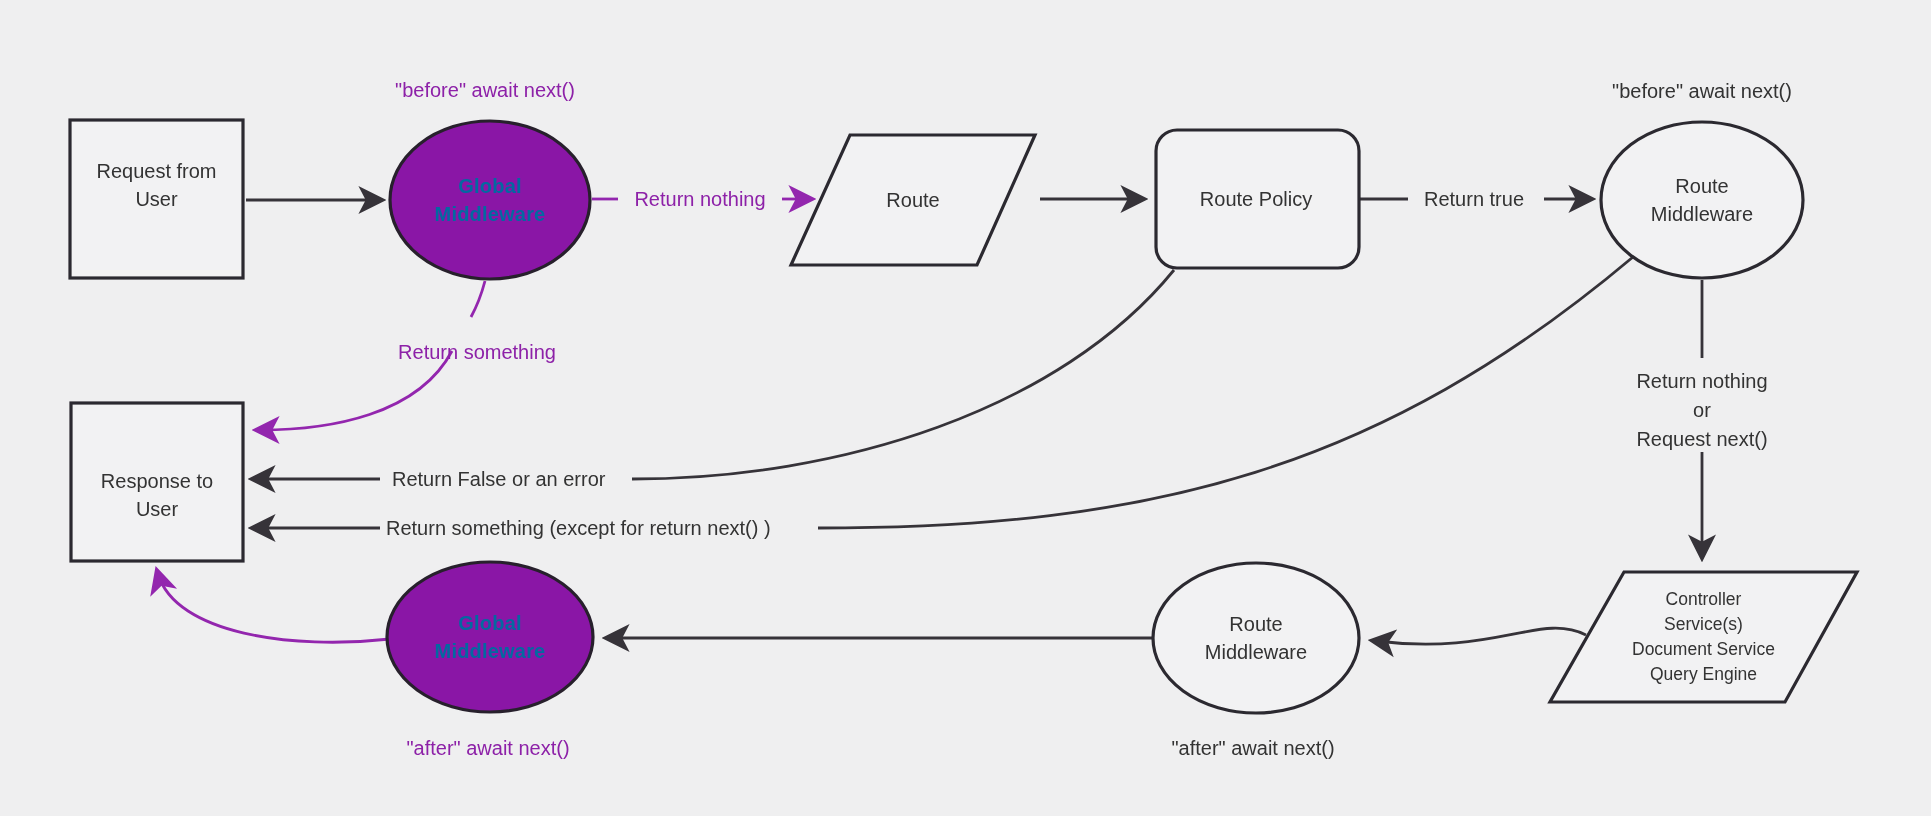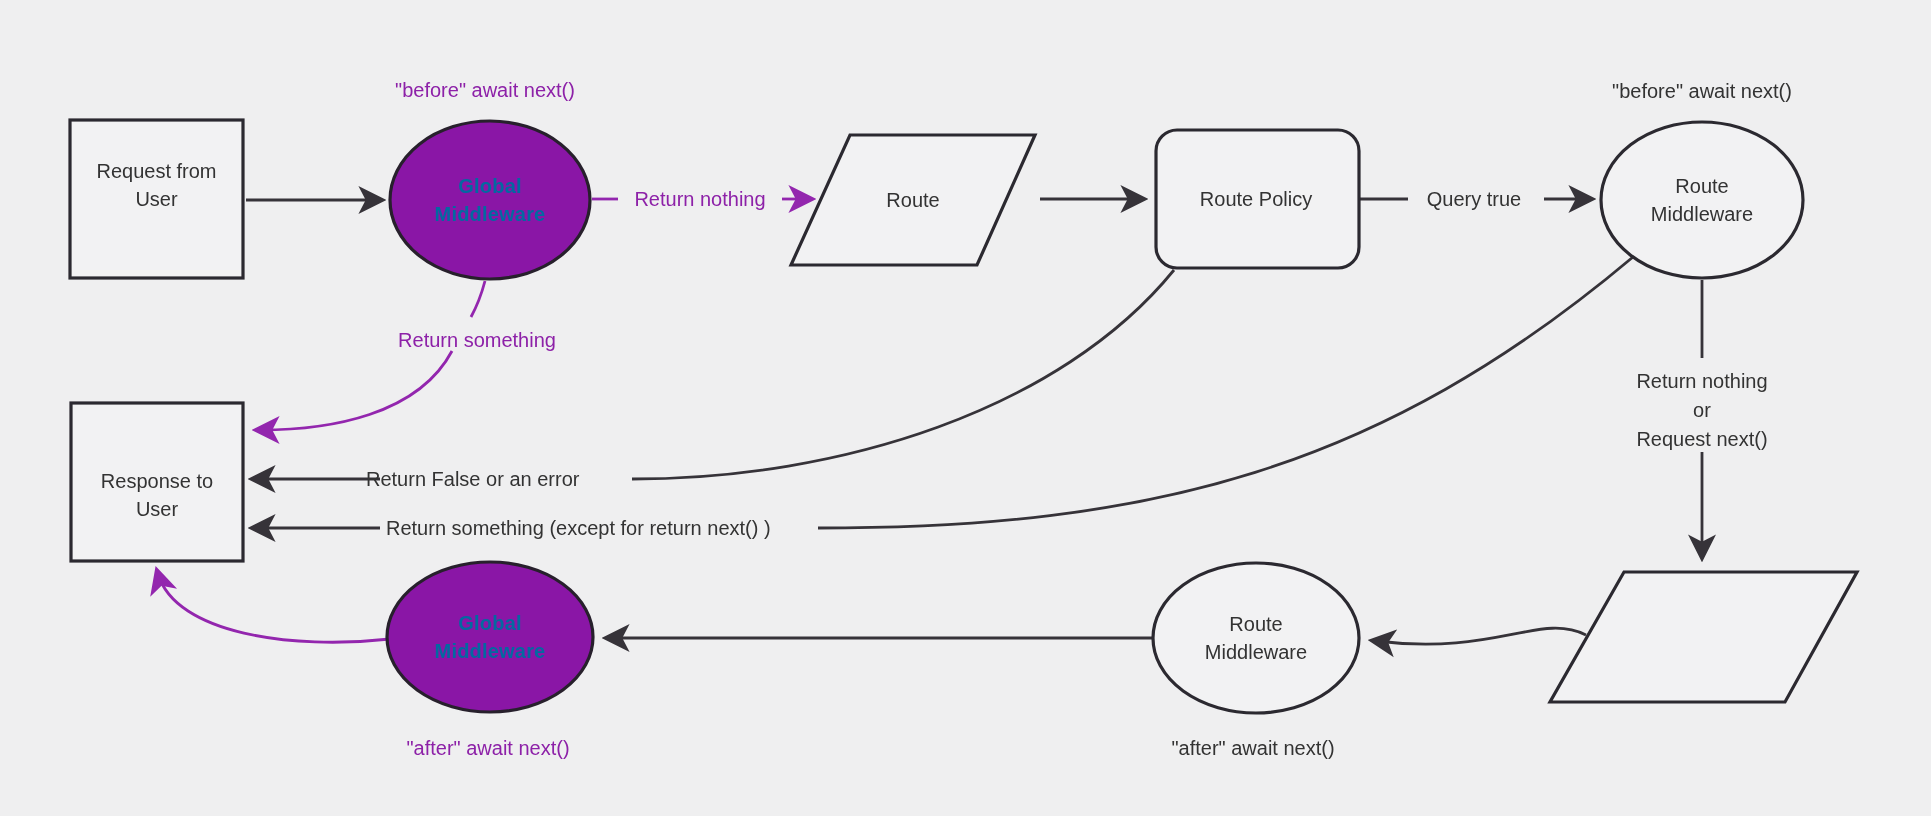--- a/index.html
+++ b/index.html
@@ -114,37 +114,43 @@
   <div class="node" style="left:1601px;top:122px;width:202px;height:156px">
     <div>Route</div>
     <div>Middleware</div>
   </div>
 
   <div class="node" style="left:71px;top:403px;width:172px;height:184px">
     <div>Response to</div>
     <div>User</div>
   </div>
 
+  <div class="node small" style="left:1550px;top:572px;width:307px;height:130px">
+    <div>Controller</div>
+    <div>Service(s)</div>
+    <div>Document Service</div>
+    <div>Query Engine</div>
+  </div>
 
   <div class="node" style="left:1153px;top:563px;width:206px;height:150px">
     <div>Route</div>
     <div>Middleware</div>
   </div>
 
   <div class="node bold-white" style="left:387px;top:562px;width:206px;height:150px">
     <div>Global</div>
     <div>Middleware</div>
   </div>
 
   <div class="elabel purple" style="left:485px;top:90px">"before" await next()</div>
   <div class="elabel" style="left:1702px;top:91px">"before" await next()</div>
   <div class="elabel purple" style="left:700px;top:199px">Return nothing</div>
-  <div class="elabel" style="left:1474px;top:199px">Query true</div>
-  <div class="elabel purple" style="left:477px;top:340px">Return something</div>
-  <div class="elabel anchor-left" style="left:366px;top:479px">Return False or an error</div>
+  <div class="elabel" style="left:1474px;top:199px">Return true</div>
+  <div class="elabel purple" style="left:477px;top:352px">Return something</div>
+  <div class="elabel anchor-left" style="left:392px;top:479px">Return False or an error</div>
   <div class="elabel anchor-left" style="left:386px;top:528px">Return something (except for return next() )</div>
   <div class="elabel multiline" style="left:1702px;top:410px">
     <div>Return nothing</div>
     <div>or</div>
     <div>Request next()</div>
   </div>
   <div class="elabel" style="left:1253px;top:748px">"after" await next()</div>
   <div class="elabel purple" style="left:488px;top:748px">"after" await next()</div>
 
 </div>

